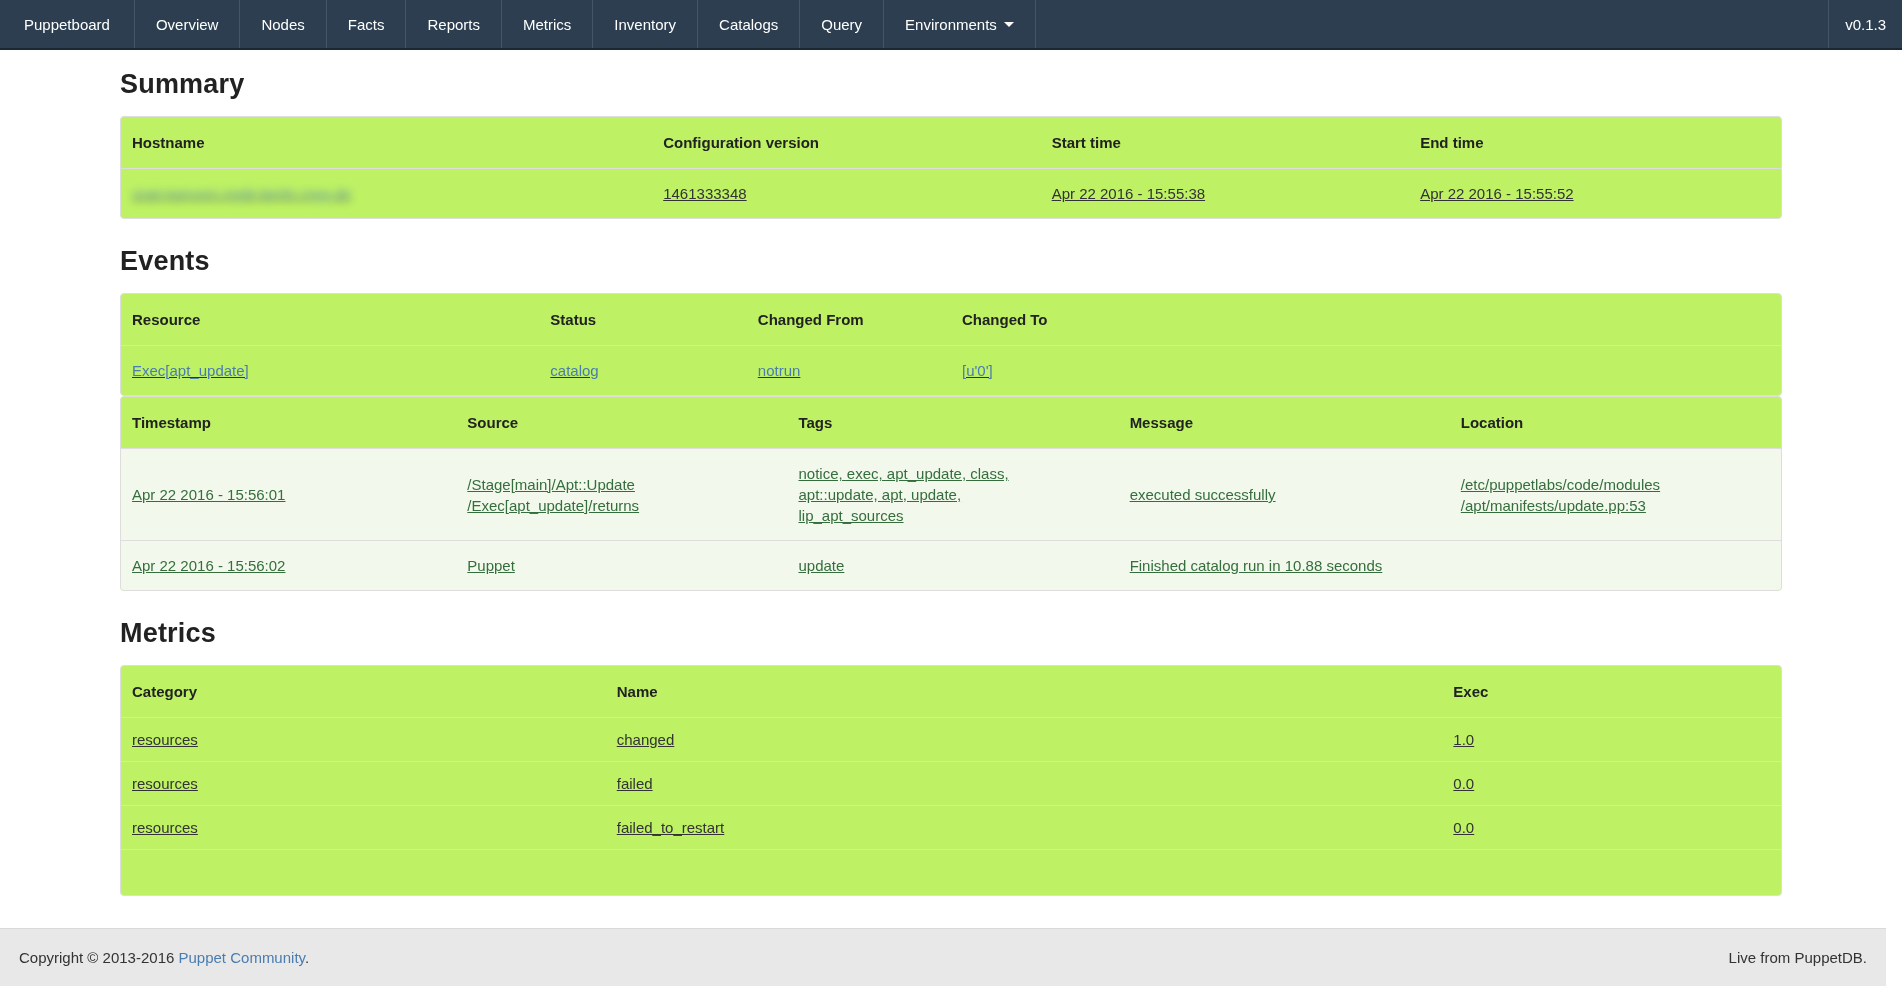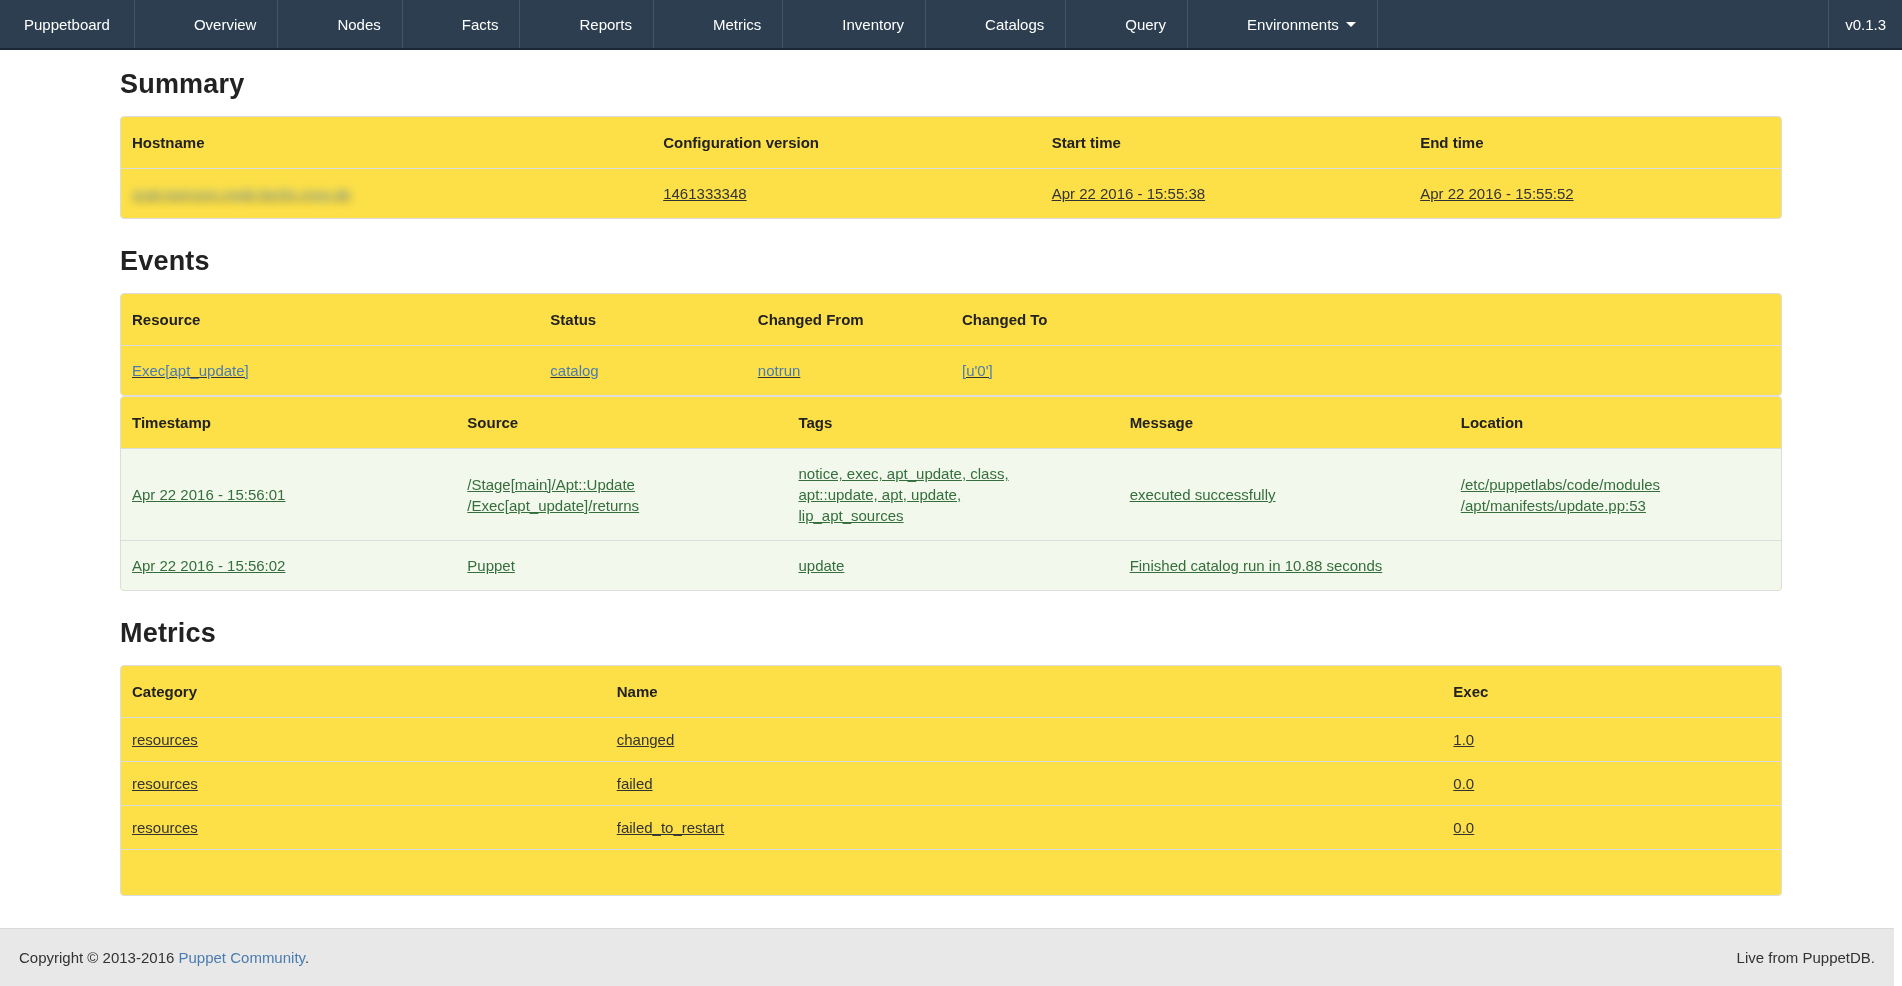--- a/index.html
+++ b/index.html
@@ -11,21 +11,21 @@
   html,body{width:1902px;height:986px;}
   body{
     font-family:"Liberation Sans","DejaVu Sans",sans-serif;
     background:#ffffff;color:var(--text);
   }
   .page{position:relative;width:1902px;height:986px;overflow:hidden;}
 
   
   .navbar{
     display:flex;align-items:stretch;height:50px;
-    background:var(--navbar-bg);border-bottom:2px solid var(--navbar-border);gap:38px;
+    background:var(--navbar-bg);border-bottom:2px solid var(--navbar-border);
   }
   .nav-item{
     display:flex;align-items:center;padding:16px 21px;
     color:var(--navbar-text);font-size:15px;text-decoration:none;cursor:pointer;
     border-right:1px solid rgba(255,255,255,0.12);white-space:nowrap;
   }
   .nav-item.brand{padding:0 24px;}
   .nav-spacer{flex:1;}
   .nav-version{
     display:flex;align-items:center;padding:0 16px;
@@ -41,21 +41,21 @@
   
   .container{width:1662px;margin:16px auto;}
   h2{
     font-size:27px;line-height:32px;font-weight:700;color:#222222;
     margin:26px 0 16px 0;letter-spacing:0.2px;
   }
   h2.first{margin-top:18px;}
 
   .table-wrap{
     border:1px solid var(--table-border);border-radius:4px;
-    overflow:hidden;background:#fde047;
+    overflow:hidden;background:#bef264;
   }
   table{width:100%;border-collapse:collapse;table-layout:fixed;font-size:15px;}
   th{
     text-align:left;font-weight:700;color:#222222;
     padding:15px 11px;line-height:21px;
     border-bottom:1px solid var(--table-border);
   }
   td{
     text-align:left;color:var(--text);
     padding:14px 11px;line-height:21px;vertical-align:middle;
@@ -71,21 +71,21 @@
     background:var(--log-notice-bg);color:var(--log-notice-text);
   }
   .pre-line{white-space:pre-line;}
 
   
   .metrics-table td{padding:11px 11px;}
   .metrics-table .clipped-row td{height:45px;}
 
   
   footer{
-    position:absolute;left:0;right:8px;bottom:0;height:58px;z-index:5;
+    position:absolute;left:0;right:16px;bottom:0;height:58px;z-index:5;
     background:var(--footer-bg);border-top:1px solid #d9d9d9;
     display:flex;align-items:center;justify-content:space-between;
     padding:0 19px;font-size:15px;color:#333333;
   }
   footer a.link{text-decoration:none;}
 </style>
 </head>
 <body>
 
 <div class="page">

